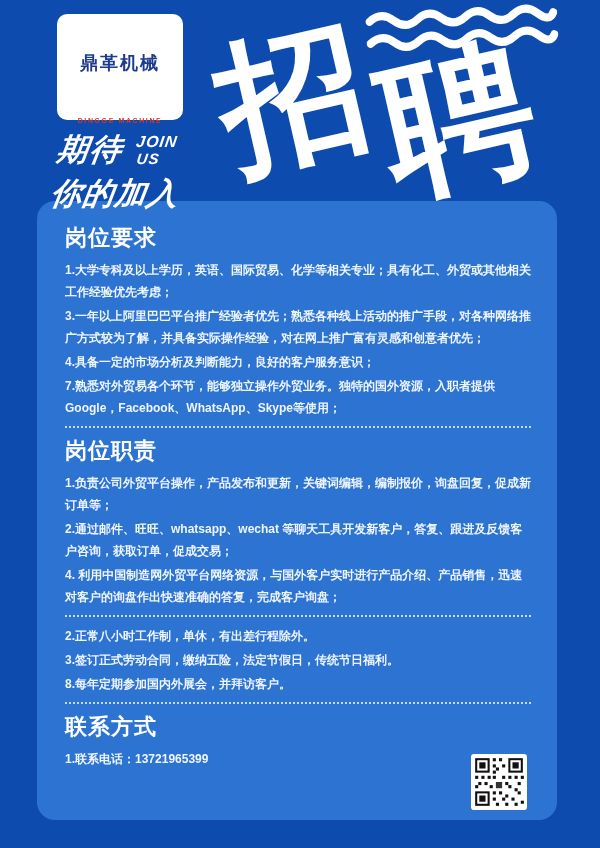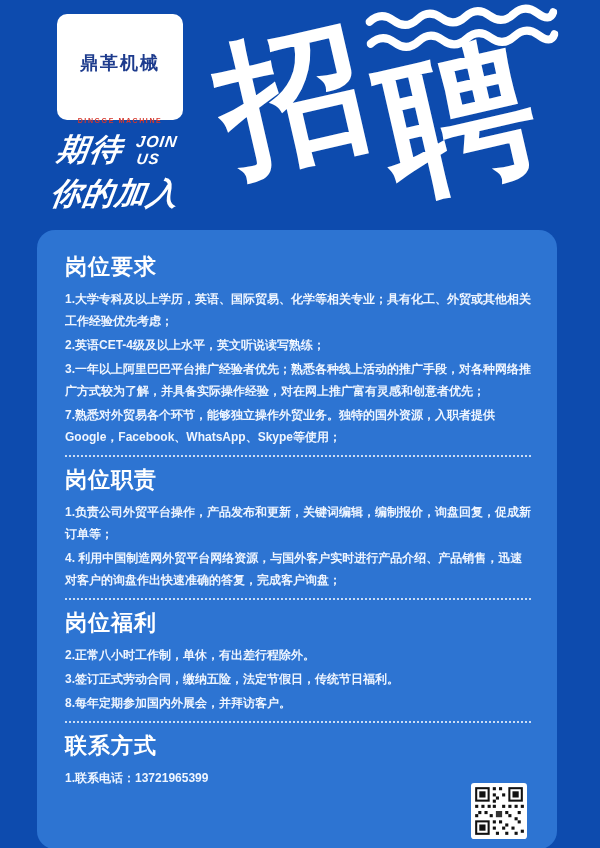--- a/index.html
+++ b/index.html
@@ -29,61 +29,61 @@
   }
   
   .slogan{position:absolute;left:54px;top:129px;color:#ffffff;transform:skewX(-8deg);z-index:2;}
   .slogan-row{display:flex;align-items:flex-start;}
   .slogan-cn1{font-size:31px;font-weight:900;font-style:italic;letter-spacing:2px;}
   .join-stack{margin-left:12px;margin-top:5px;font-weight:800;font-style:italic;font-size:16px;line-height:1.05;letter-spacing:1px;}
   .join-us{padding-left:3px;font-size:15px;}
   .slogan-cn2{font-size:31px;font-weight:900;font-style:italic;letter-spacing:1px;margin-top:2px;}
   
   .card{
-    position:absolute;left:37px;top:230px;width:520px;height:619px;
+    position:absolute;left:37px;top:201px;width:520px;height:619px;
     background:#2d74d2;border-radius:18px;box-sizing:border-box;
     padding:20px 26px 10px 28px;color:#ffffff;z-index:1;
   }
   .sec-title{font-size:22px;font-weight:bold;letter-spacing:1px;margin:2px 0 6px;color:#ffffff;}
   .sec-items p{margin:0 0 2px;font-size:12px;line-height:22px;color:#eef5ff;font-weight:bold;}
   .divider{border:none;border-top:2px dotted rgba(255,255,255,.75);margin:7px 0 8px;height:0;}
   .contact{position:relative;}
   .qr{position:absolute;right:30px;bottom:10px;width:56px;height:56px;}
 </style>
 </head>
 <body>
 
 <div class="poster">
 
   <div class="card">
 
     <div>
       <div class="sec-title">岗位要求</div>
       <div class="sec-items">
         <p>1.大学专科及以上学历，英语、国际贸易、化学等相关专业；具有化工、外贸或其他相关工作经验优先考虑；</p>
-        <p>2.英语CET-4级及以上水平，英文听说读写熟练；</p>
         <p>3.一年以上阿里巴巴平台推广经验者优先；熟悉各种线上活动的推广手段，对各种网络推广方式较为了解，并具备实际操作经验，对在网上推广富有灵感和创意者优先；</p>
+        <p>4.具备一定的市场分析及判断能力，良好的客户服务意识；</p>
         <p>7.熟悉对外贸易各个环节，能够独立操作外贸业务。独特的国外资源，入职者提供Google，Facebook、WhatsApp、Skype等使用；</p>
       </div>
     </div>
 
     <hr class="divider">
 
     <div>
       <div class="sec-title">岗位职责</div>
       <div class="sec-items">
         <p>1.负责公司外贸平台操作，产品发布和更新，关键词编辑，编制报价，询盘回复，促成新订单等；</p>
+        <p>2.通过邮件、旺旺、whatsapp、wechat 等聊天工具开发新客户，答复、跟进及反馈客户咨询，获取订单，促成交易；</p>
         <p>4. 利用中国制造网外贸平台网络资源，与国外客户实时进行产品介绍、产品销售，迅速对客户的询盘作出快速准确的答复，完成客户询盘；</p>
       </div>
     </div>
 
     <hr class="divider">
 
     <div>
-      <div class="sec-title">岗位福利</div>
       <div class="sec-items">
         <p>2.正常八小时工作制，单休，有出差行程除外。</p>
         <p>3.签订正式劳动合同，缴纳五险，法定节假日，传统节日福利。</p>
         <p>8.每年定期参加国内外展会，并拜访客户。</p>
       </div>
     </div>
 
     <hr class="divider">
 
     <div class="contact">

